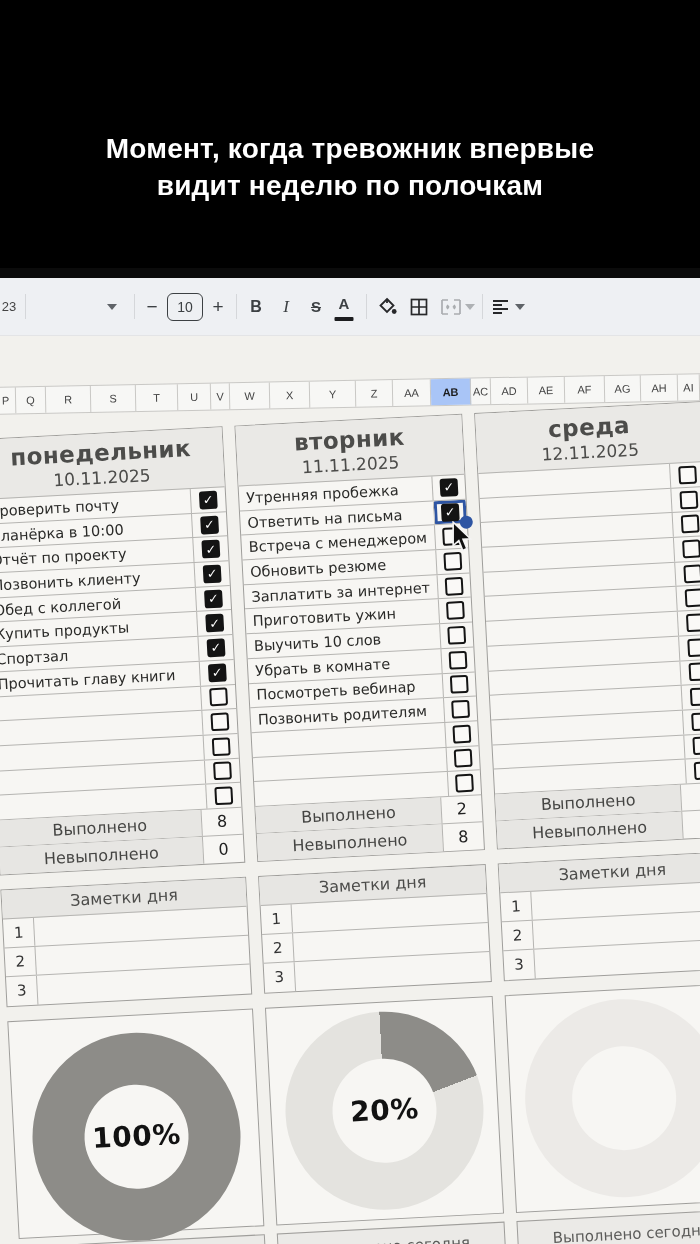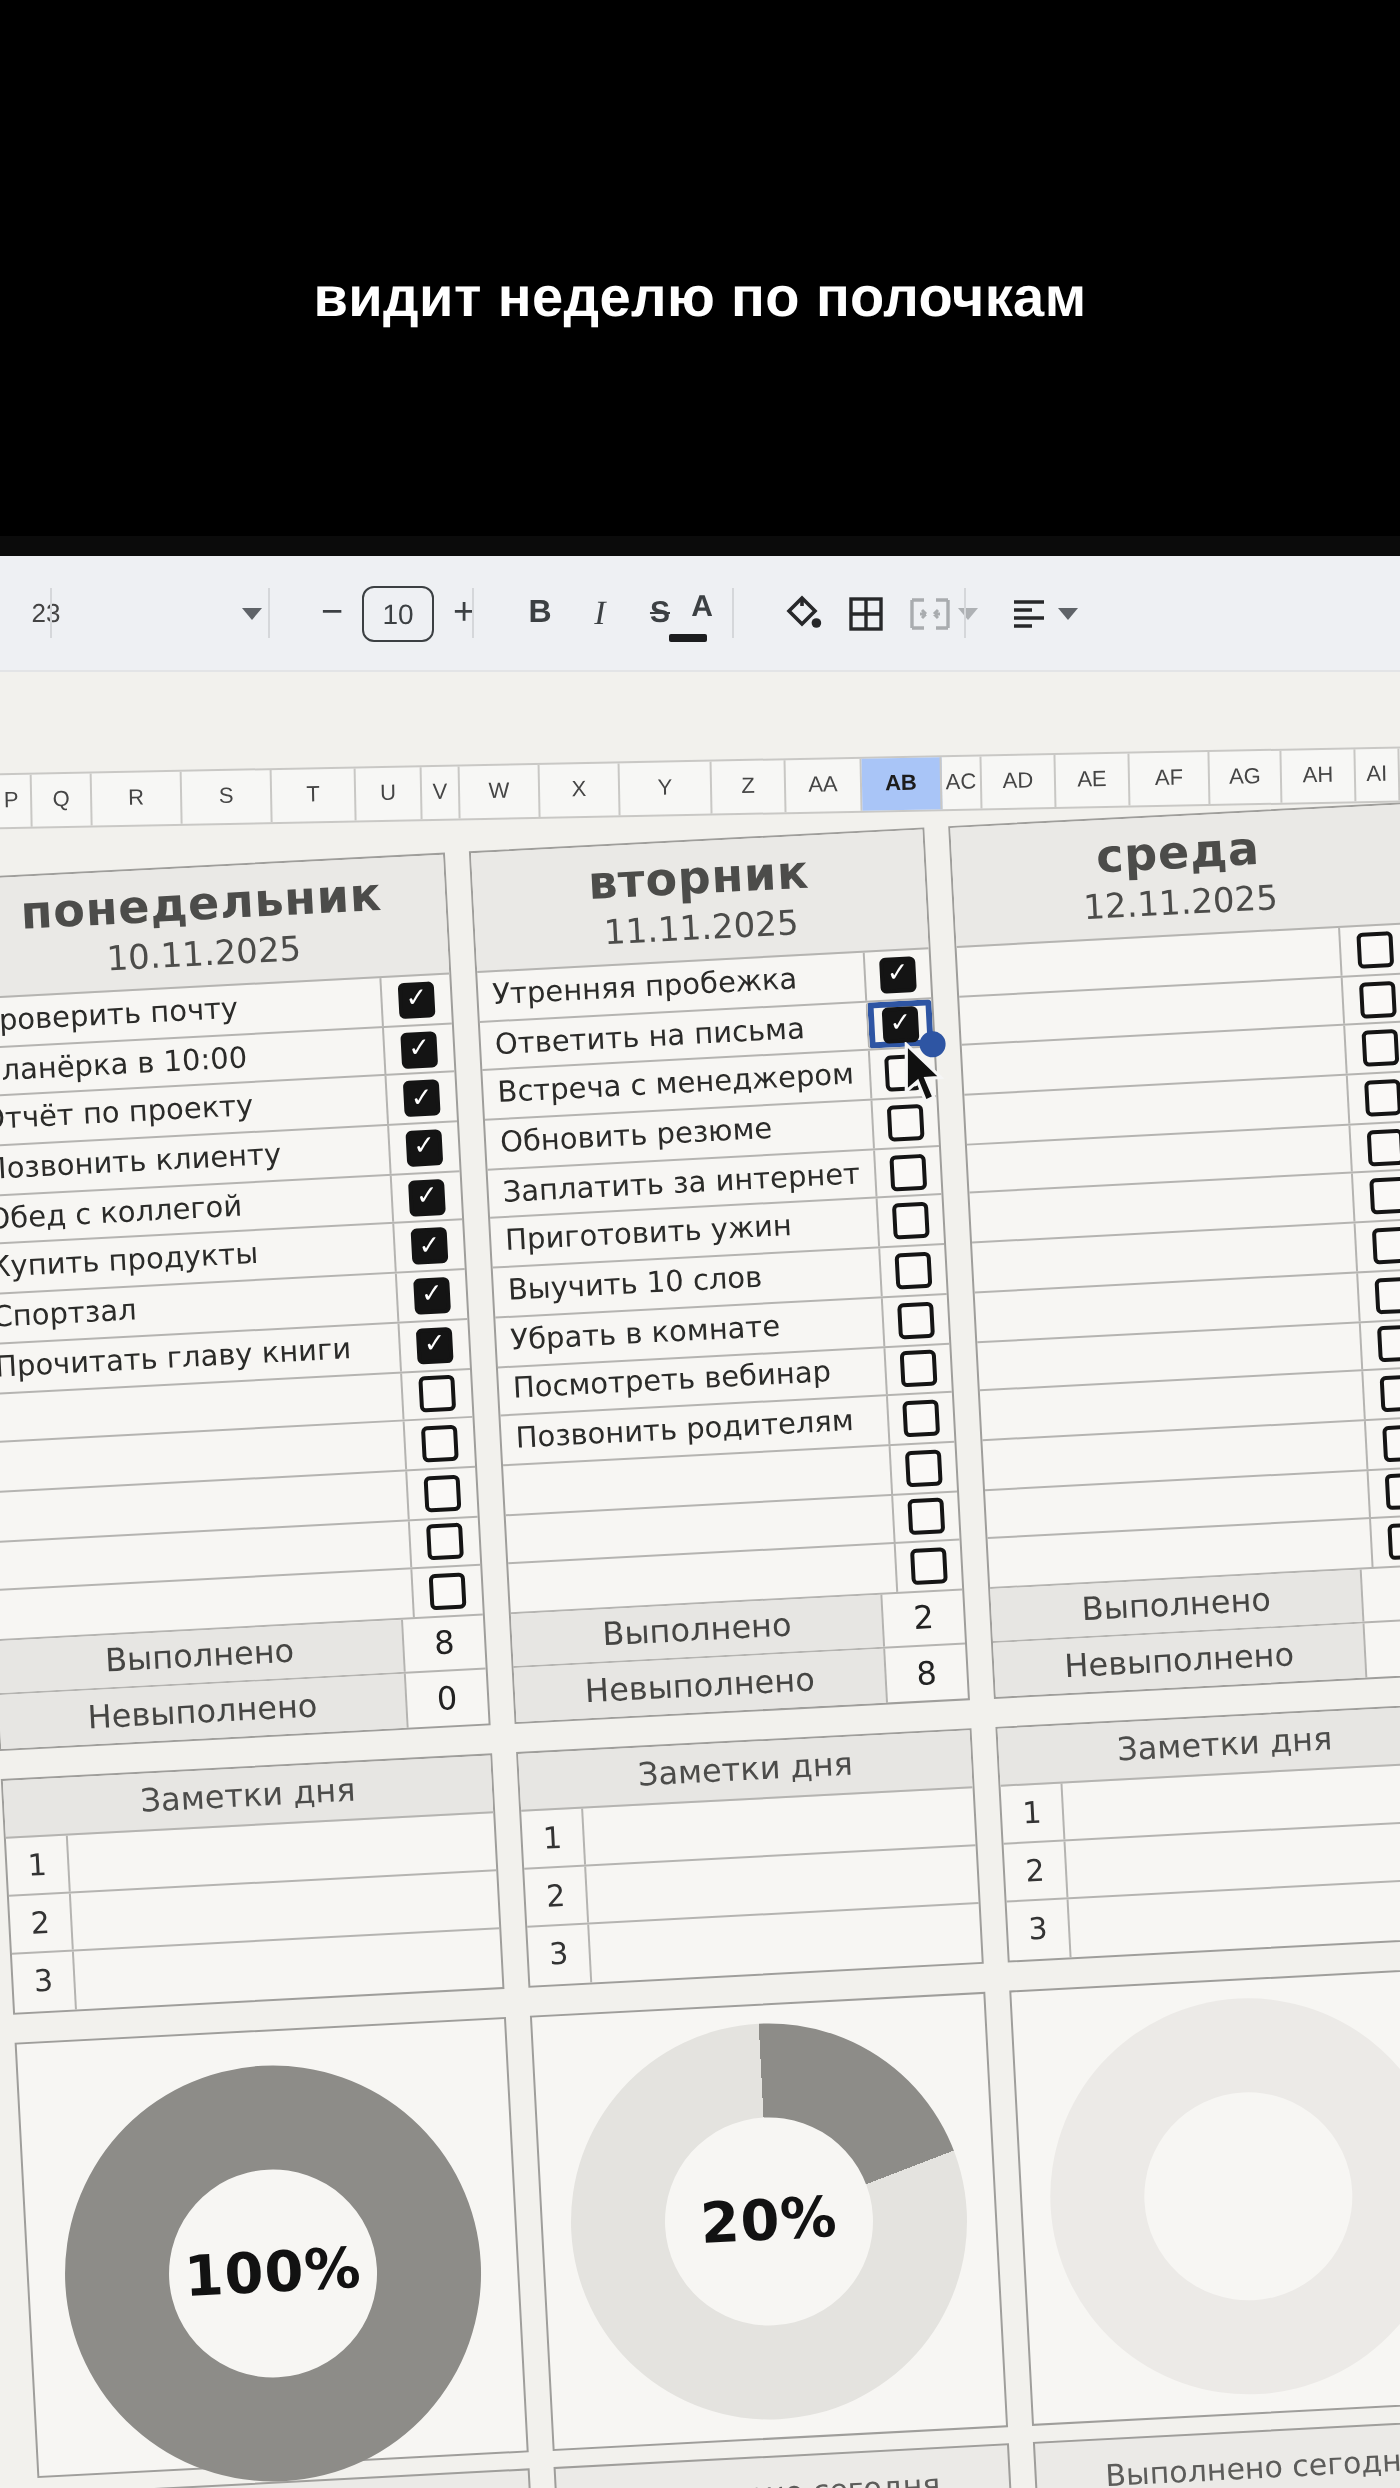--- a/index.html
+++ b/index.html
@@ -12,21 +12,21 @@
     font-size:28px;line-height:37px;letter-spacing:.2px;}
 
   
   .sheet-app{position:absolute;top:268px;left:0;width:700px;height:976px;
     background:#f2f1ed;overflow:hidden;}
   .dark-strip{position:absolute;top:0;left:0;width:700px;height:10px;background:#0b0b0b;}
 
   
   .toolbar{position:absolute;top:10px;left:0;width:700px;height:57px;background:#eef0f3;
     border-bottom:1px solid #e3e4e6;font-family:"Liberation Sans",sans-serif;color:#3c4043;}
-  .tb{position:absolute;top:0;height:57px;display:flex;align-items:center;justify-content:center;padding-left:14px;}
+  .tb{position:absolute;top:0;height:57px;display:flex;align-items:center;justify-content:center;}
   .tb-divider{position:absolute;top:16px;width:1px;height:25px;background:#d5d7da;}
   .caret{width:0;height:0;border-left:5px solid transparent;border-right:5px solid transparent;
     border-top:6px solid #5f6368;}
   .size-box{border:1.5px solid #3c4043;border-radius:6px;width:34px;height:26px;
     display:flex;align-items:center;justify-content:center;font-size:14px;}
   .u-bar{position:absolute;left:50%;transform:translateX(-50%);bottom:14px;width:19px;height:4px;
     background:#1c1d1f;border-radius:1px;}
 
   
   .col-headers{position:absolute;top:112px;left:-4px;width:730px;height:26px;display:flex;
@@ -91,20 +91,21 @@
   .footer-block{margin-top:8px;height:46px;background:#ebeae7;}
   .footer-label{padding-top:9px;text-align:center;font-size:15px;color:#5c5c5a;}
 
   
   .cursor{position:absolute;left:450px;top:521px;z-index:50;}
 </style>
 </head>
 <body>
 
 <div class="vid-caption">
+  <div>Момент, когда тревожник впервые</div>
   <div>видит неделю по полочкам</div>
 </div>
 
 <div class="sheet-app">
   <div class="dark-strip"></div>
 
   <div class="toolbar">
     <div class="tb" style="left:0;width:18px;overflow:hidden;font-size:13px;color:#444;">23</div>
     <div class="tb-divider" style="left:25px;"></div>
     <div class="tb" style="left:105px;width:14px;">

